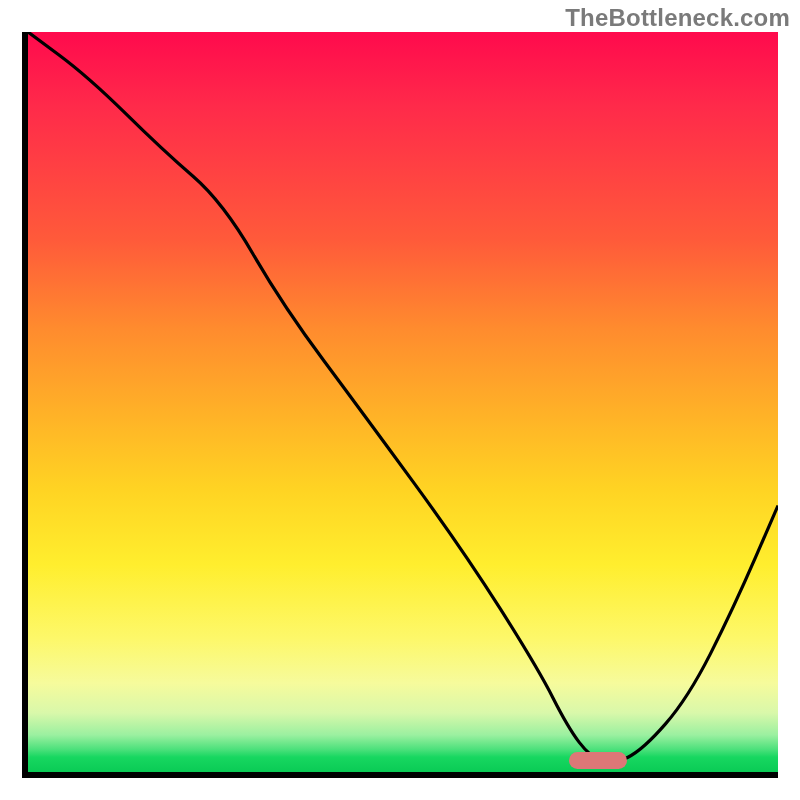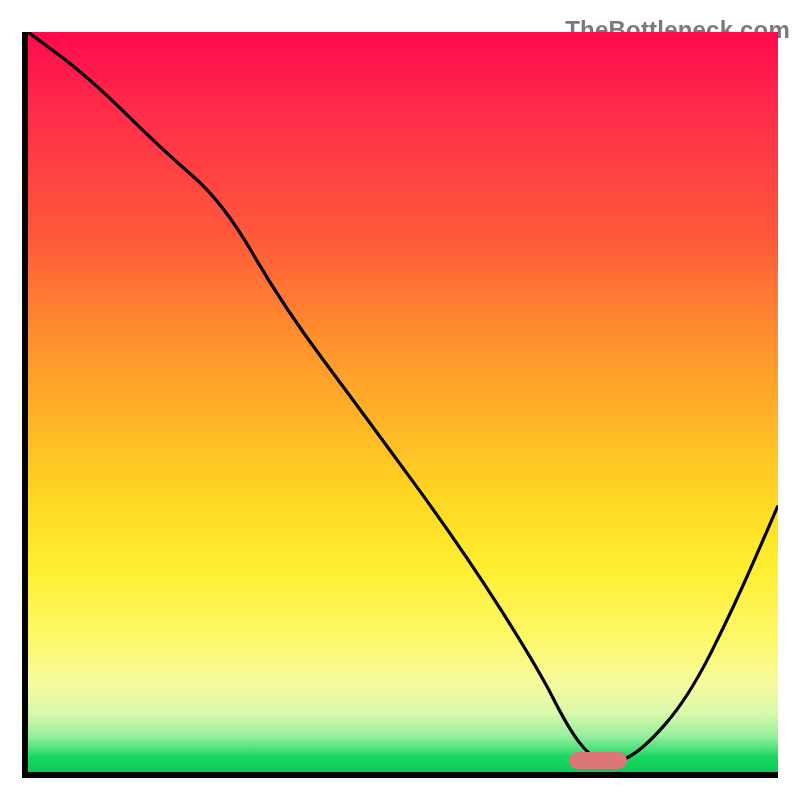--- a/index.html
+++ b/index.html
@@ -11,21 +11,21 @@
     font-family: Arial, Helvetica, sans-serif;
     overflow: hidden;
   }
   .wrap {
     position: relative;
     width: 800px;
     height: 800px;
   }
   .attribution {
     position: absolute;
-    top: 16px;
+    top: 4px;
     right: 10px;
     font-size: 24px;
     font-weight: 600;
     color: #7a7a7a;
     letter-spacing: 0.2px;
     user-select: none;
   }
   .plot {
     position: absolute;
     left: 22px;

